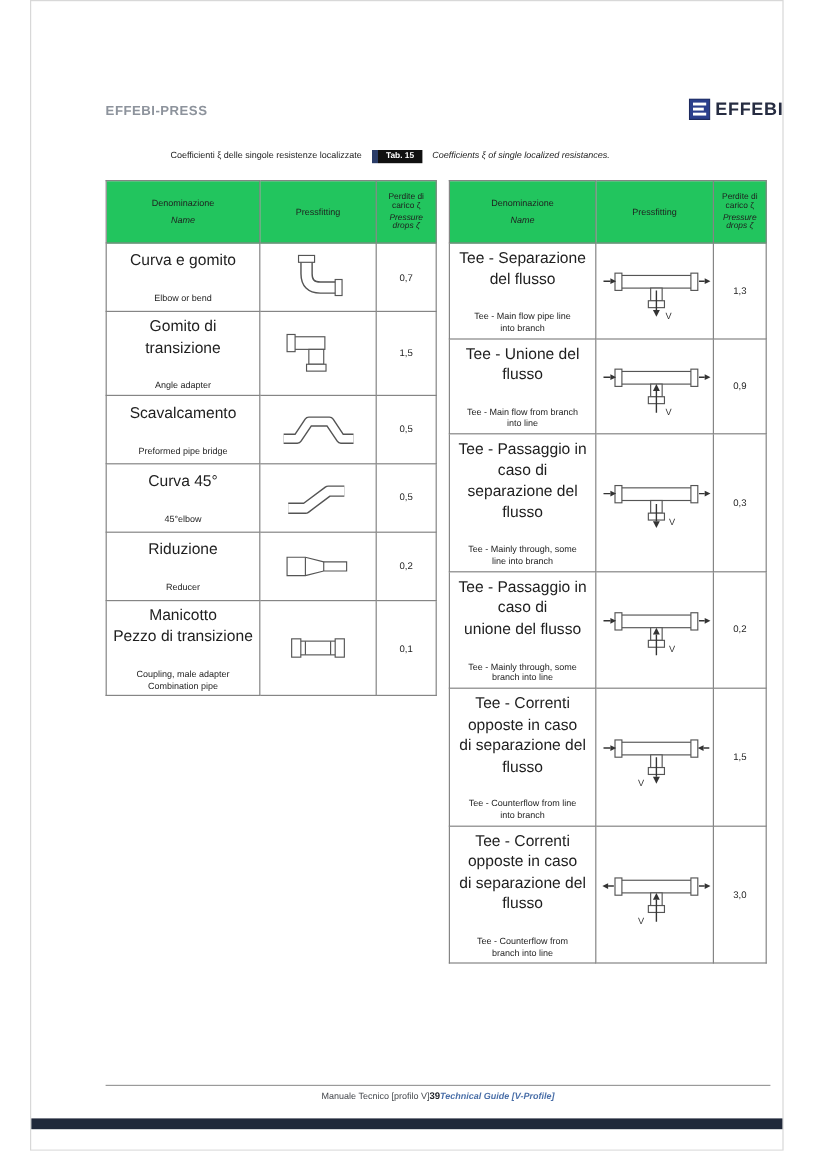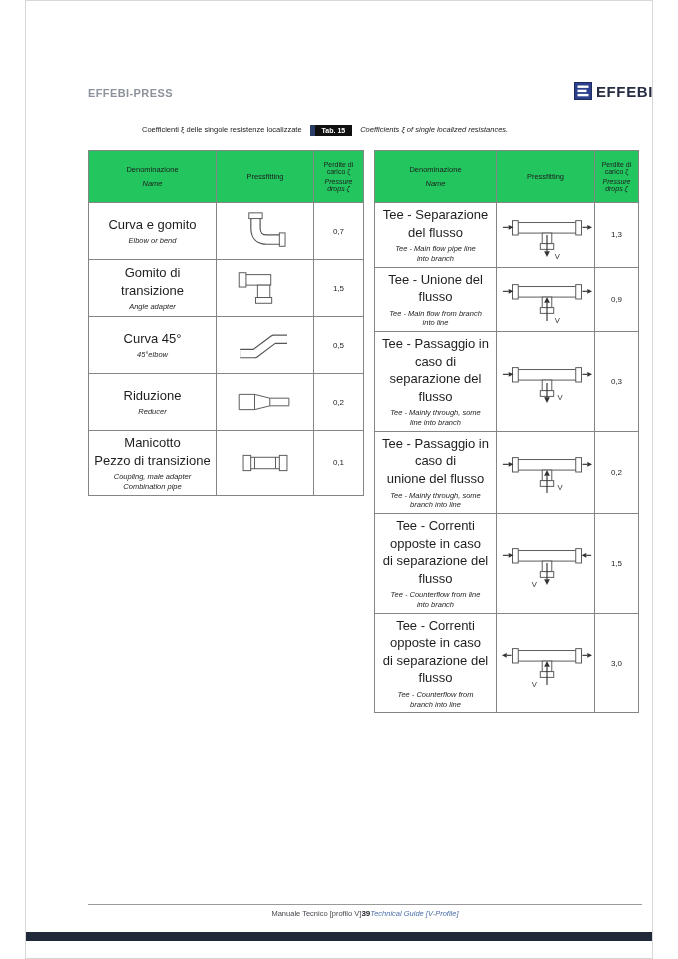--- a/index.html
+++ b/index.html
@@ -27,33 +27,33 @@
          border:1.5px solid #4f4f4f; }
   .tbl th, .tbl td { border:1px solid #858585; text-align:center; vertical-align:middle; padding:3px 4px; }
   .tbl thead th { background:#22c55e; font-weight:normal; }
   .tbl thead tr { height:52px; }
   .tbl tbody tr { height:57px; }
   .h-it { font-size:7.5px; color:#1e1e1e; }
   .h-en { font-size:7.5px; font-style:italic; color:#1e1e1e; margin-top:5px; }
   .h-drops .h-it, .h-drops .h-en { font-size:7px; }
   .h-drops .h-en { margin-top:3px; }
   .n-it { font-size:13px; color:#1e1e1e; line-height:1.35; white-space:pre-line; }
-  .n-en { font-size:7.5px; font-style:italic; color:#1e1e1e; line-height:1.3; margin-top:3px; white-space:pre-line; }
+  .n-en { font-size:7.5px; color:#1e1e1e; line-height:1.3; margin-top:18px; white-space:pre-line; }
   .val-cell { font-size:8px; color:#1e1e1e; }
   .fit-cell svg { display:block; margin:0 auto; }
   .left-tbl  { left:62px;  top:149px; width:275px; }
   .right-tbl { left:348px; top:149px; width:264px; }
 
   
   .footer-rule { position:absolute; left:62px; top:903px; width:554px; height:1px; background:#9a9a9a; }
   .footer { position:absolute; left:0; top:908px; width:678px; display:flex;
             justify-content:center; align-items:baseline; }
   .f-it  { font-size:7.5px; color:#44474c; }
   .f-num { font-size:8px; font-weight:bold; color:#22242a; }
-  .f-en  { font-size:7.5px; font-style:italic; font-weight:normal; color:#4a6fa8; }
+  .f-en  { font-size:7.5px; font-style:italic; font-weight:bold; color:#4a6fa8; }
   .bottom-bar { position:absolute; left:0; top:931px; width:678px; height:9px; background:#20293a; }
 </style>
 </head>
 <body>
 
 <div class="page">
 
   <div class="brand">EFFEBI-PRESS</div>
 
   <div class="logo">
@@ -122,20 +122,33 @@
             <rect x="14" y="8" width="27" height="11" fill="#fff" stroke="#555"></rect>
             <rect x="8" y="6" width="7" height="15" fill="#fff" stroke="#555"></rect>
             <rect x="27" y="19" width="13" height="13" fill="#fff" stroke="#555"></rect>
             <rect x="25" y="32" width="17" height="6" fill="#fff" stroke="#555"></rect>
           </svg>
         </td>
         <td class="val-cell">1,5</td>
       </tr>
       <tr>
         <td class="name-cell">
+          <div class="n-it">Scavalcamento</div>
+          <div class="n-en">Preformed pipe bridge</div>
+        </td>
+        <td class="fit-cell">
+          <svg width="70" height="42" viewBox="0 0 70 44">
+            <path d="M5 30 H17 L27 15 H45 L55 30 H66" fill="none" stroke="#555" stroke-width="9" stroke-linejoin="round"></path>
+            <path d="M5 30 H17 L27 15 H45 L55 30 H66" fill="none" stroke="#fff" stroke-width="6.5" stroke-linejoin="round"></path>
+          </svg>
+        </td>
+        <td class="val-cell">0,5</td>
+      </tr>
+      <tr>
+        <td class="name-cell">
           <div class="n-it">Curva 45°</div>
           <div class="n-en">45°elbow</div>
         </td>
         <td class="fit-cell">
           <svg width="70" height="42" viewBox="0 0 70 44">
             <path d="M9 31 H24 L44 16 H58" fill="none" stroke="#555" stroke-width="10" stroke-linejoin="round"></path>
             <path d="M9 31 H24 L44 16 H58" fill="none" stroke="#fff" stroke-width="7.5" stroke-linejoin="round"></path>
           </svg>
         </td>
         <td class="val-cell">0,5</td>

